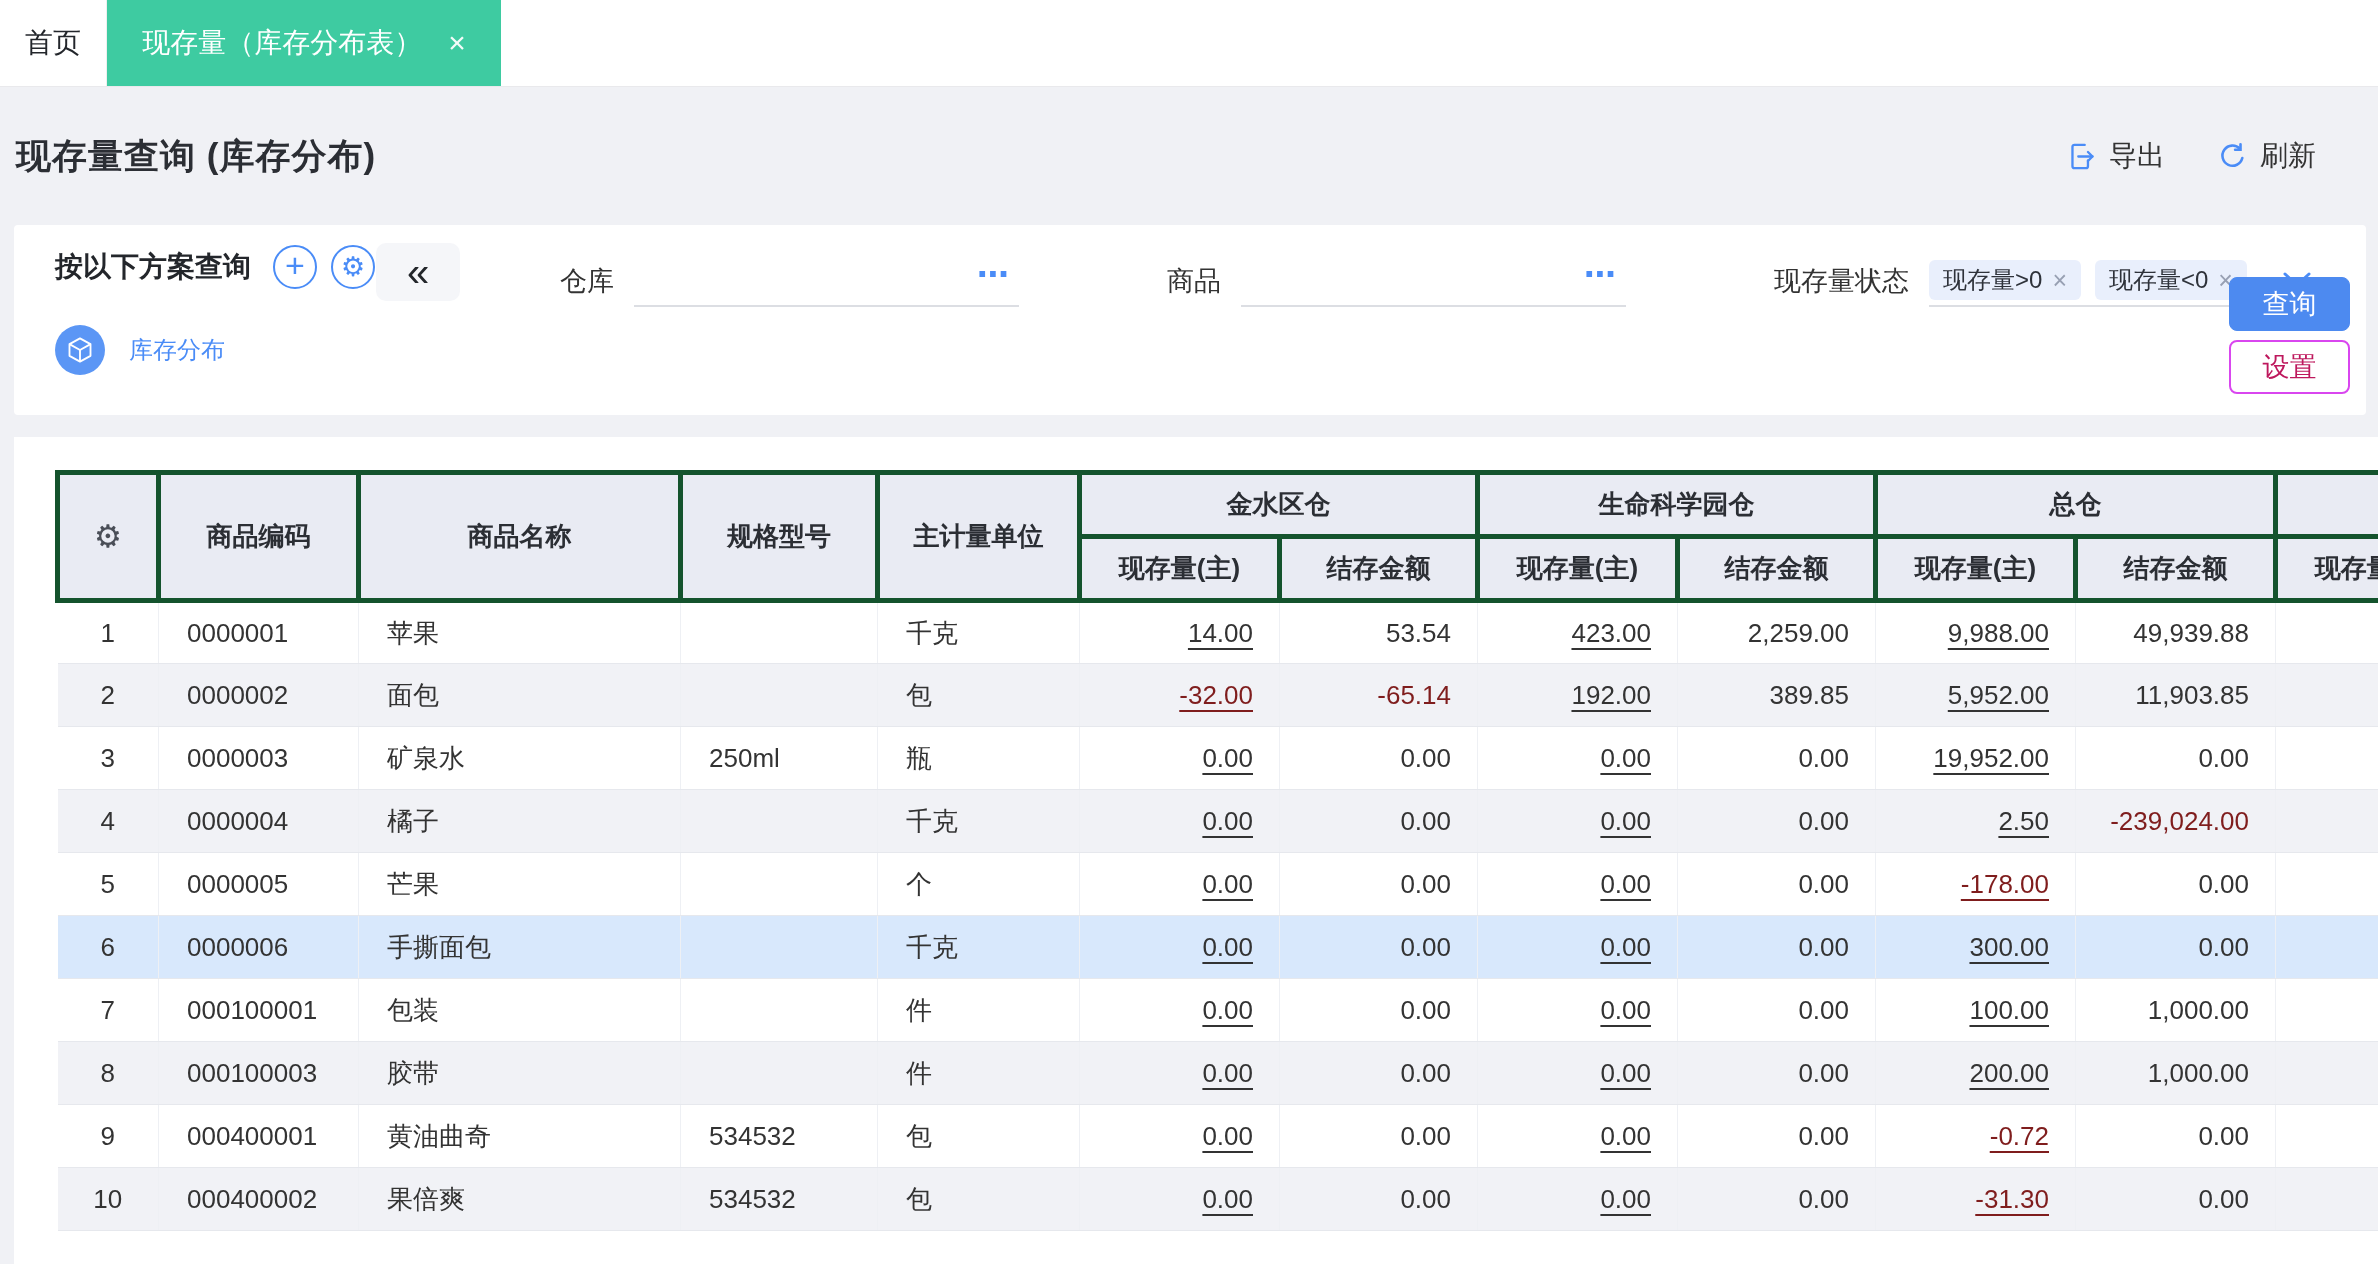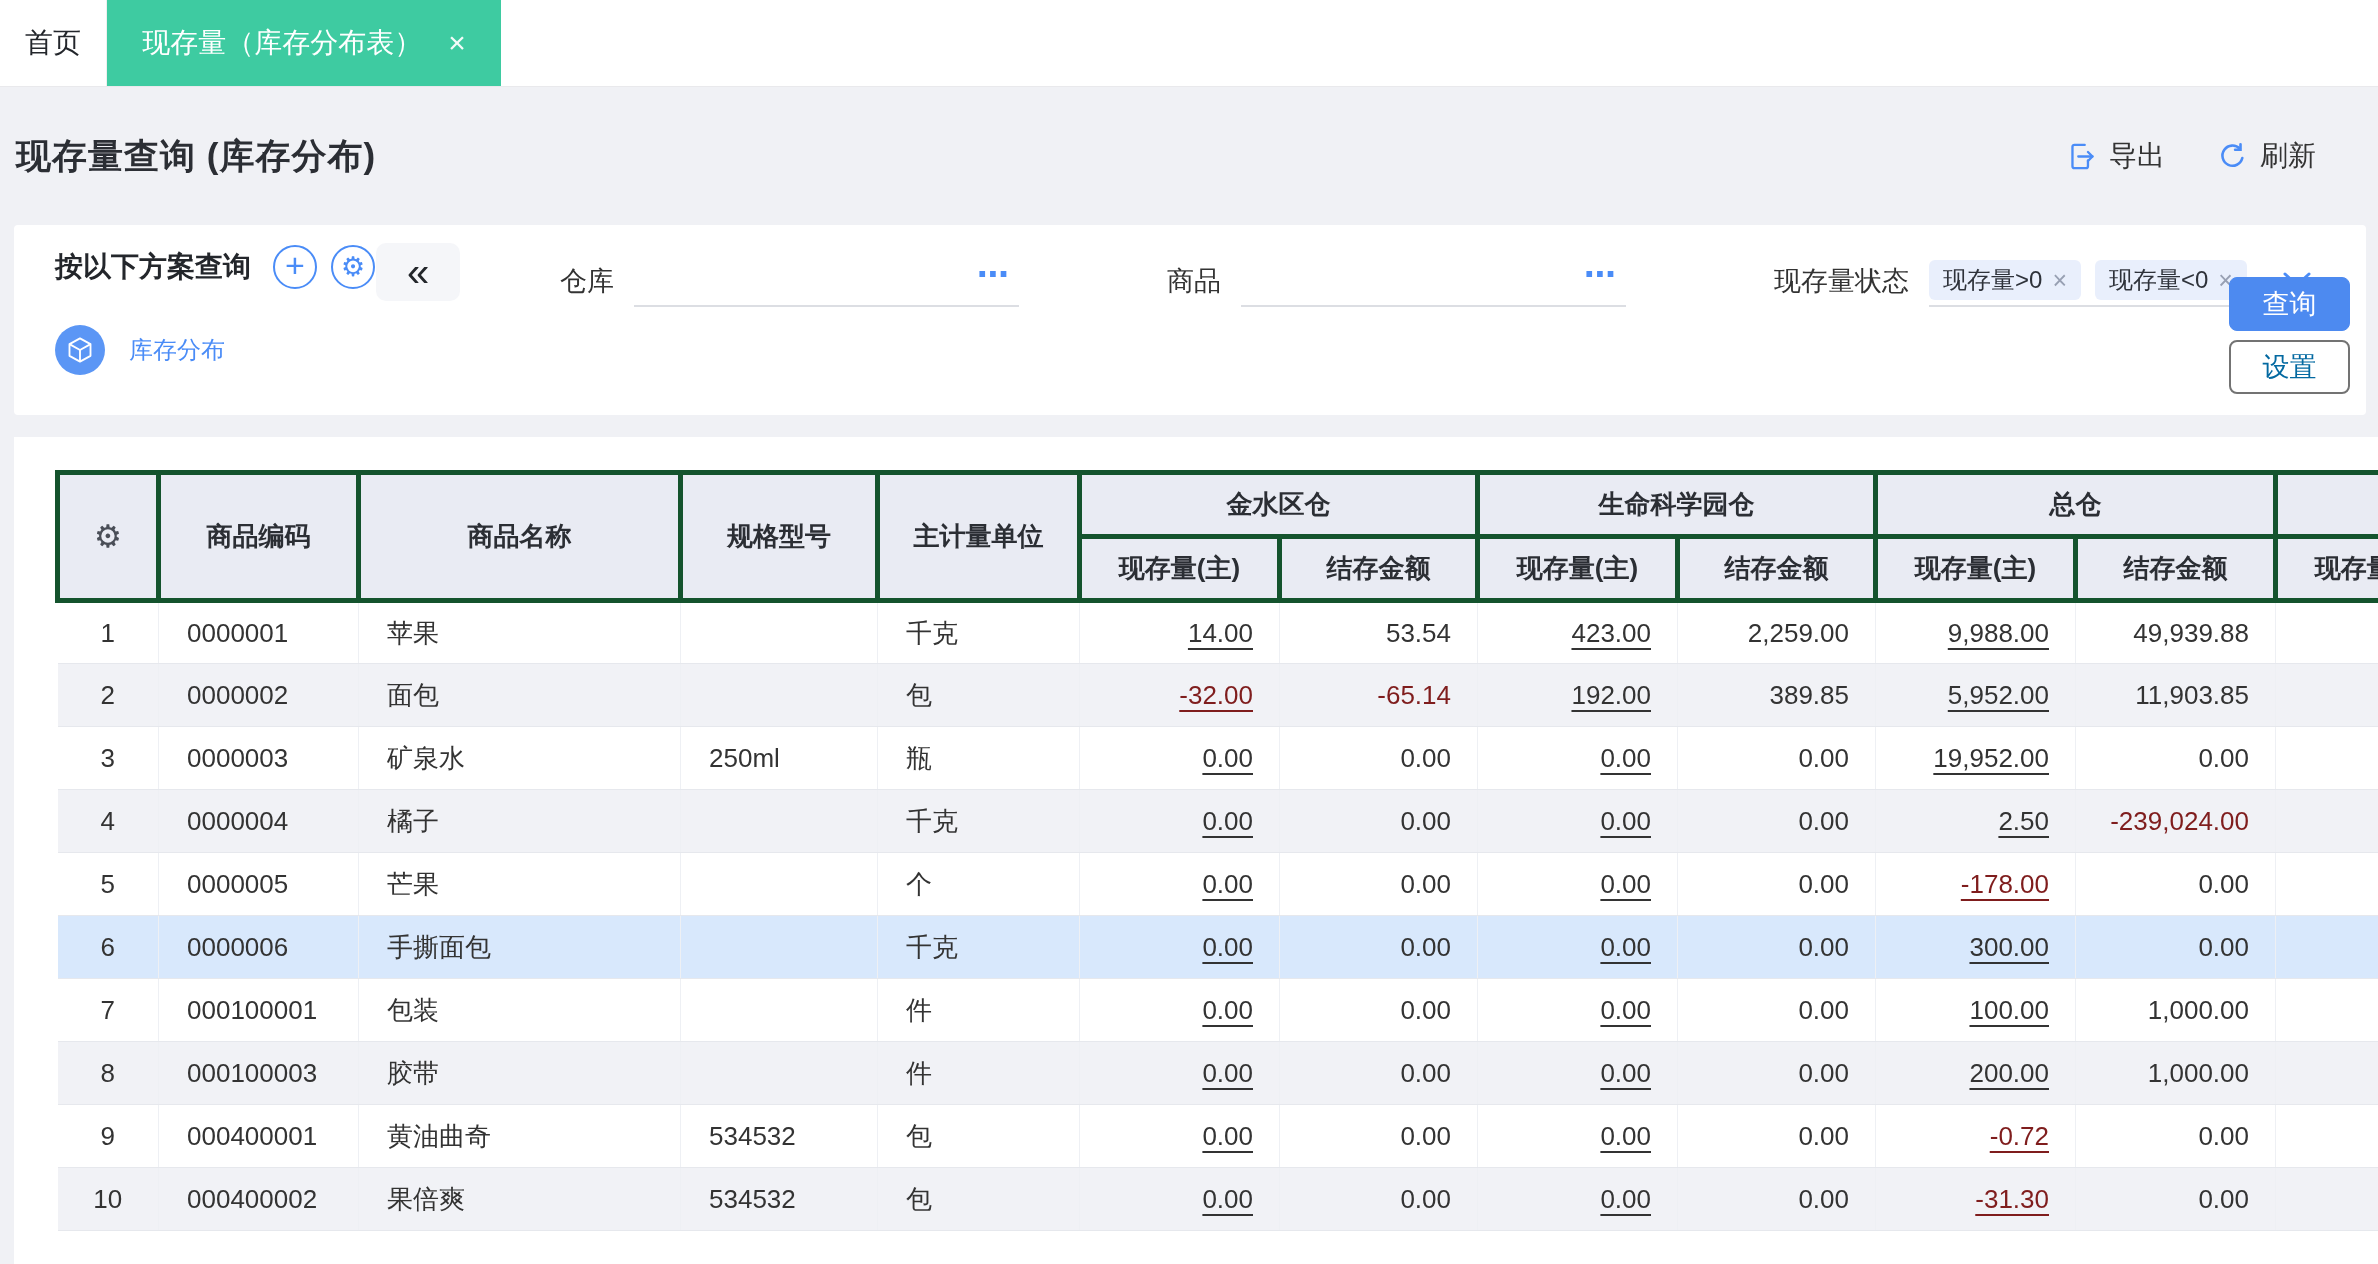--- a/index.html
+++ b/index.html
@@ -36,21 +36,21 @@
   .field { display: flex; margin-right: 148px; }
   .field > label { font-size: 27px; color: #333; margin-right: 20px; line-height: 52px; white-space: nowrap; }
   .input-line { position: relative; width: 385px; height: 52px; border-bottom: 2px solid #dcdee3; display: flex; align-items: center; gap: 14px; cursor: text; }
   .dots { position: absolute; right: 8px; bottom: 12px; color: #4a8cf7; font-size: 32px; font-weight: 700; letter-spacing: 2px; cursor: pointer; }
   .tag { background: #e9effc; border-radius: 6px; height: 40px; padding: 0 14px; font-size: 24px; color: #2e323a; display: inline-flex; align-items: center; gap: 10px; white-space: nowrap; cursor: default; }
   .tag .x { color: #98a0b3; font-size: 25px; cursor: pointer; }
   .chevron { margin-left: auto; margin-right: 2px; cursor: pointer; display: flex; }
   .filter-buttons { position: absolute; top: 8px; right: 16px; display: flex; flex-direction: column; gap: 9px; margin-top: 44px; }
   .btn { width: 121px; height: 54px; border-radius: 8px; font-size: 27px; font-family: inherit; cursor: pointer; }
   .btn-primary { background: #4d8af0; border: 1px solid #4d8af0; color: #fff; }
-  .btn-secondary { background: #fff; border: 2px solid #737373; color: #0369a1; }
+  .btn-secondary { background: #fff; border: 2px solid #d946ef; color: #be185d; }
   
   .table-wrap { margin: 22px 0 0 14px; height: 827px; background: #fff; padding: 33px 0 0 41px; overflow: hidden; }
   table { border-collapse: collapse; table-layout: fixed; width: 2418px; }
   th { background: #e9ebf3; border: 5px solid #14532d; height: 64px; font-size: 26px; font-weight: 600; color: #2b2e34; text-align: center; white-space: nowrap; overflow: hidden; }
   .th-gear span { font-size: 31px; color: #4a4e57; cursor: pointer; }
   td { height: 63px; border-bottom: 1px solid #e6e8ed; border-right: 1px solid #eef0f4; font-size: 26px; color: #333; padding: 0 28px; white-space: nowrap; overflow: hidden; }
   tr.striped td { background: #f1f2f6; }
   tr.selected td { background: #d8e8fc; }
   .c-idx { text-align: center; padding: 0 8px; }
   .c-left { text-align: left; }

